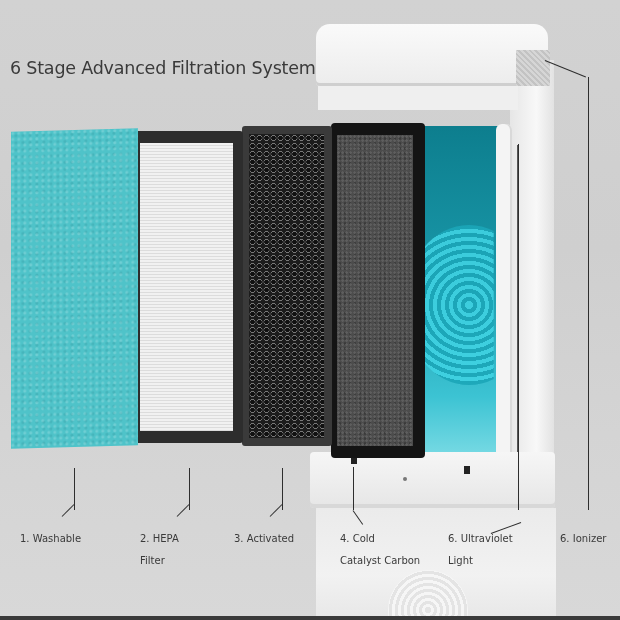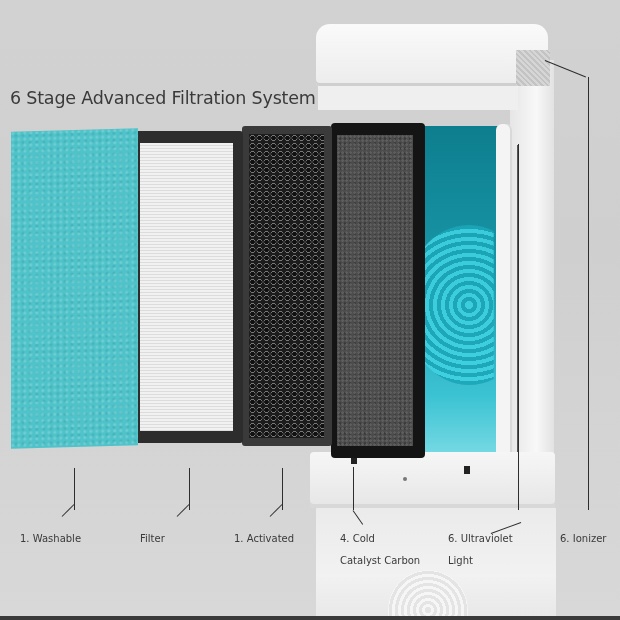--- a/index.html
+++ b/index.html
@@ -1,18 +1,18 @@
 <!DOCTYPE html>
 <html><head>
 <meta charset="utf-8">
 <style>
   html, body { margin: 0; padding: 0; }
   body { width: 620px; height: 620px; overflow: hidden; font-family: "DejaVu Sans", "Liberation Sans", sans-serif; }
   .stage { position: relative; width: 620px; height: 620px; background: linear-gradient(180deg, #d2d2d2 0%, #cfcfcf 40%, #d4d4d4 70%, #d8d8d8 100%); overflow: hidden; }
-  .title { position: absolute; left: 10px; top: 58px; font-size: 17.5px; color: #3a3a3a; letter-spacing: -0.2px; white-space: nowrap; margin-top: 30px; }
+  .title { position: absolute; left: 10px; top: 58px; font-size: 17.5px; color: #3a3a3a; letter-spacing: -0.2px; white-space: nowrap; }
 
   
   .purifier-top { position: absolute; left: 316px; top: 24px; width: 232px; height: 62px; background: linear-gradient(180deg,#fafafa,#ececec); border-radius: 14px 14px 4px 4px; box-shadow: inset 0 -3px 0 #cfcfcf; }
   .top-vent { position: absolute; left: 516px; top: 50px; width: 34px; height: 36px; background: repeating-linear-gradient(45deg,#d6d6d6 0 2px,#c3c3c3 2px 4px); }
   .purifier-side { position: absolute; left: 510px; top: 60px; width: 44px; height: 436px; background: linear-gradient(90deg,#e6e6e6,#f8f8f8 60%,#e2e2e2); }
   .side-line { position: absolute; left: 517px; top: 145px; width: 1px; height: 330px; background: #555; }
   .purifier-frame { position: absolute; left: 318px; top: 86px; width: 200px; height: 24px; background: #efefef; }
   .inner-teal { position: absolute; left: 418px; top: 126px; width: 86px; height: 338px; background: linear-gradient(180deg,#0d7e8e 0%,#1895a6 40%,#3cc3d3 80%,#7fdde6 100%); border-radius: 2px; }
   .inner-rim { position: absolute; left: 496px; top: 124px; width: 16px; height: 345px; background: #f4f4f4; border-radius: 6px; box-shadow: inset -2px 0 0 #d9d9d9; }
   .fan { position: absolute; left: 404px; top: 225px; width: 130px; height: 160px; border-radius: 50%; background: repeating-radial-gradient(circle at 50% 50%, #3fd2e2 0 4px, #1ba6b8 4px 8px); opacity: .9; clip-path: inset(0 31% 0 0); }
@@ -87,24 +87,25 @@
     <div class="cl" style="left:518px;top:144px;width:1px;height:366px;"></div>
     <div class="cl" style="left:489px;top:522px;width:32px;height:1px;transform:rotate(-20deg);transform-origin:right;"></div>
     <div class="cl" style="left:545px;top:60px;width:44px;height:1px;transform:rotate(22deg);transform-origin:left;"></div>
     <div class="cl" style="left:588px;top:77px;width:1px;height:433px;"></div>
   </div>
 
   <div class="label" style="left:20px;top:528px;width:108px;">
     <span>1. Washable</span>
   </div>
   <div class="label" style="left:140px;top:528px;width:80px;">
+    <span>2. HEPA</span>
       <span>Filter</span>
   </div>
   <div class="label" style="left:234px;top:528px;width:100px;">
-    <span>1. Activated</span>
+    <span>3. Activated</span>
   </div>
   <div class="label" style="left:340px;top:528px;width:100px;">
     <span>4. Cold</span>
       <span>Catalyst Carbon</span>
   </div>
   <div class="label" style="left:448px;top:528px;width:100px;">
     <span>6. Ultraviolet</span>
       <span>Light</span>
   </div>
   <div class="label" style="left:560px;top:528px;width:64px;">

